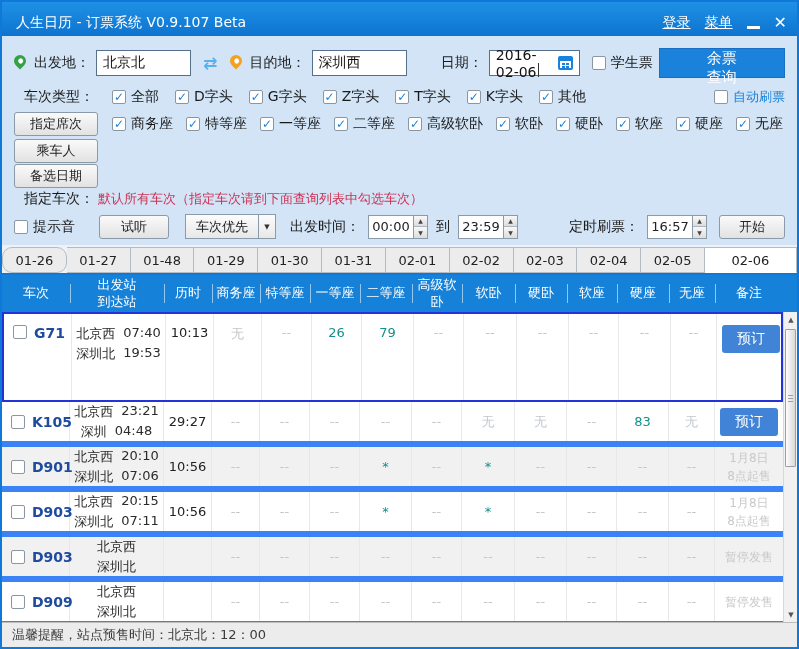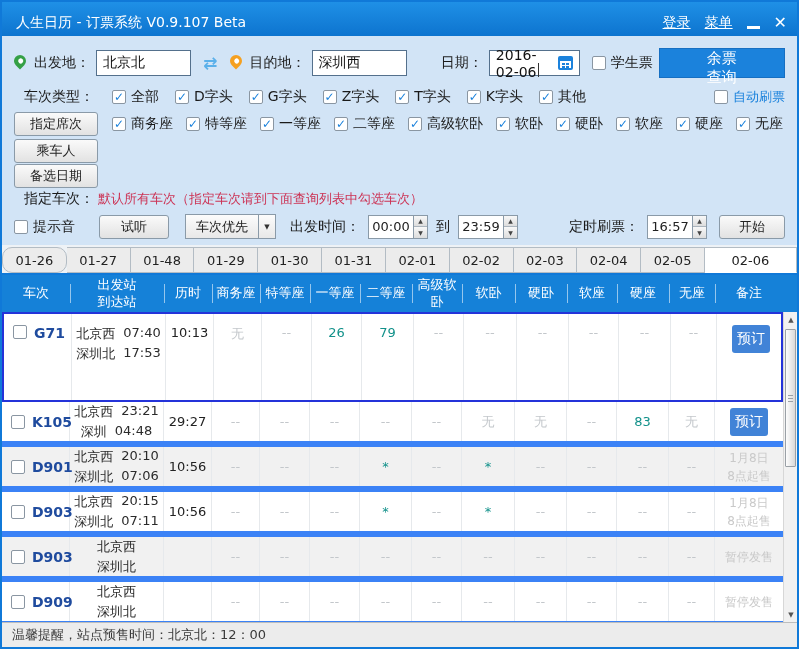--- a/index.html
+++ b/index.html
@@ -72,21 +72,21 @@
   .t-row.alt { background:#f1f1f1; }
   .t-row.selected { height:90px; border:2px solid #2433d9; border-bottom:2px solid #2433d9; }
   .tcell { display:flex; align-items:center; justify-content:center; flex:none; height:100%; border-right:1px solid #e6e9ec; font-size:13px; }
   .t-row.selected .tcell { align-items:flex-start; padding-top:11px; }
   .cell-train { justify-content:flex-start; padding-left:9px; gap:7px; }
   .train-no { color:#1f4b9e; font-weight:bold; font-size:14px; }
   .cell-station { flex-direction:column; justify-content:center; gap:2px; padding:0 4px; }
   .t-row.selected .cell-station { justify-content:flex-start; }
   .st-line { display:flex; width:100%; justify-content:center; gap:8px; color:#2b2b2b; font-size:13px; }
   .gray-val { color:#c3c7cb; } .teal-val { color:#12918a; }
-  .book-btn { background:#4183d7; color:#fff; border:none; border-radius:3px; font-size:14px; width:38px; height:28px; cursor:pointer; }
+  .book-btn { background:#4183d7; color:#fff; border:none; border-radius:3px; font-size:14px; width:58px; height:28px; cursor:pointer; }
   .remark-text { color:#c9c9c9; font-size:12px; text-align:center; white-space:pre-line; line-height:1.5; }
   .tcell:last-child { border-right:none; }
 
   
   .vscroll { position:absolute; top:0; right:0; width:14px; height:100%; background:#f1f1f1; border-left:1px solid #d7d7d7; }
   .sb-arrow { position:absolute; left:0; width:14px; height:15px; display:flex; align-items:center; justify-content:center; font-size:7px; color:#555; background:#f1f1f1; cursor:pointer; }
   .sb-arrow.up { top:0; } .sb-arrow.down { bottom:0; }
   .sb-thumb { position:absolute; left:1px; top:17px; width:11px; height:138px; background:linear-gradient(90deg,#fdfdfd,#d9d9d9); border:1px solid #9aa0a6; border-radius:1px; cursor:grab; }
   .sb-thumb::after { content:''; position:absolute; left:2px; right:2px; top:50%; height:1px; background:#9aa0a6; box-shadow:0 -3px #9aa0a6, 0 3px #9aa0a6; }
 
@@ -309,21 +309,21 @@
             <span class="cb"></span>
             <span class="train-no">G71</span>
           </div>
           <div class="tcell cell-station" style="width: 94px;">
             <div class="st-line">
               <span>北京西</span>
               <span>07:40</span>
             </div>
             <div class="st-line">
               <span>深圳北</span>
-              <span>17:53</span>
+              <span>19:53</span>
             </div>
           </div>
           <div class="tcell" style="width: 48px;">10:13</div>
           <div class="tcell gray-val" style="width: 48px;">无</div>
           <div class="tcell gray-val" style="width: 50px;">--</div>
           <div class="tcell teal-val" style="width: 50px;">26</div>
           <div class="tcell teal-val" style="width: 52px;">79</div>
           <div class="tcell gray-val" style="width: 50px;">--</div>
           <div class="tcell gray-val" style="width: 53px;">--</div>
           <div class="tcell gray-val" style="width: 52px;">--</div>

